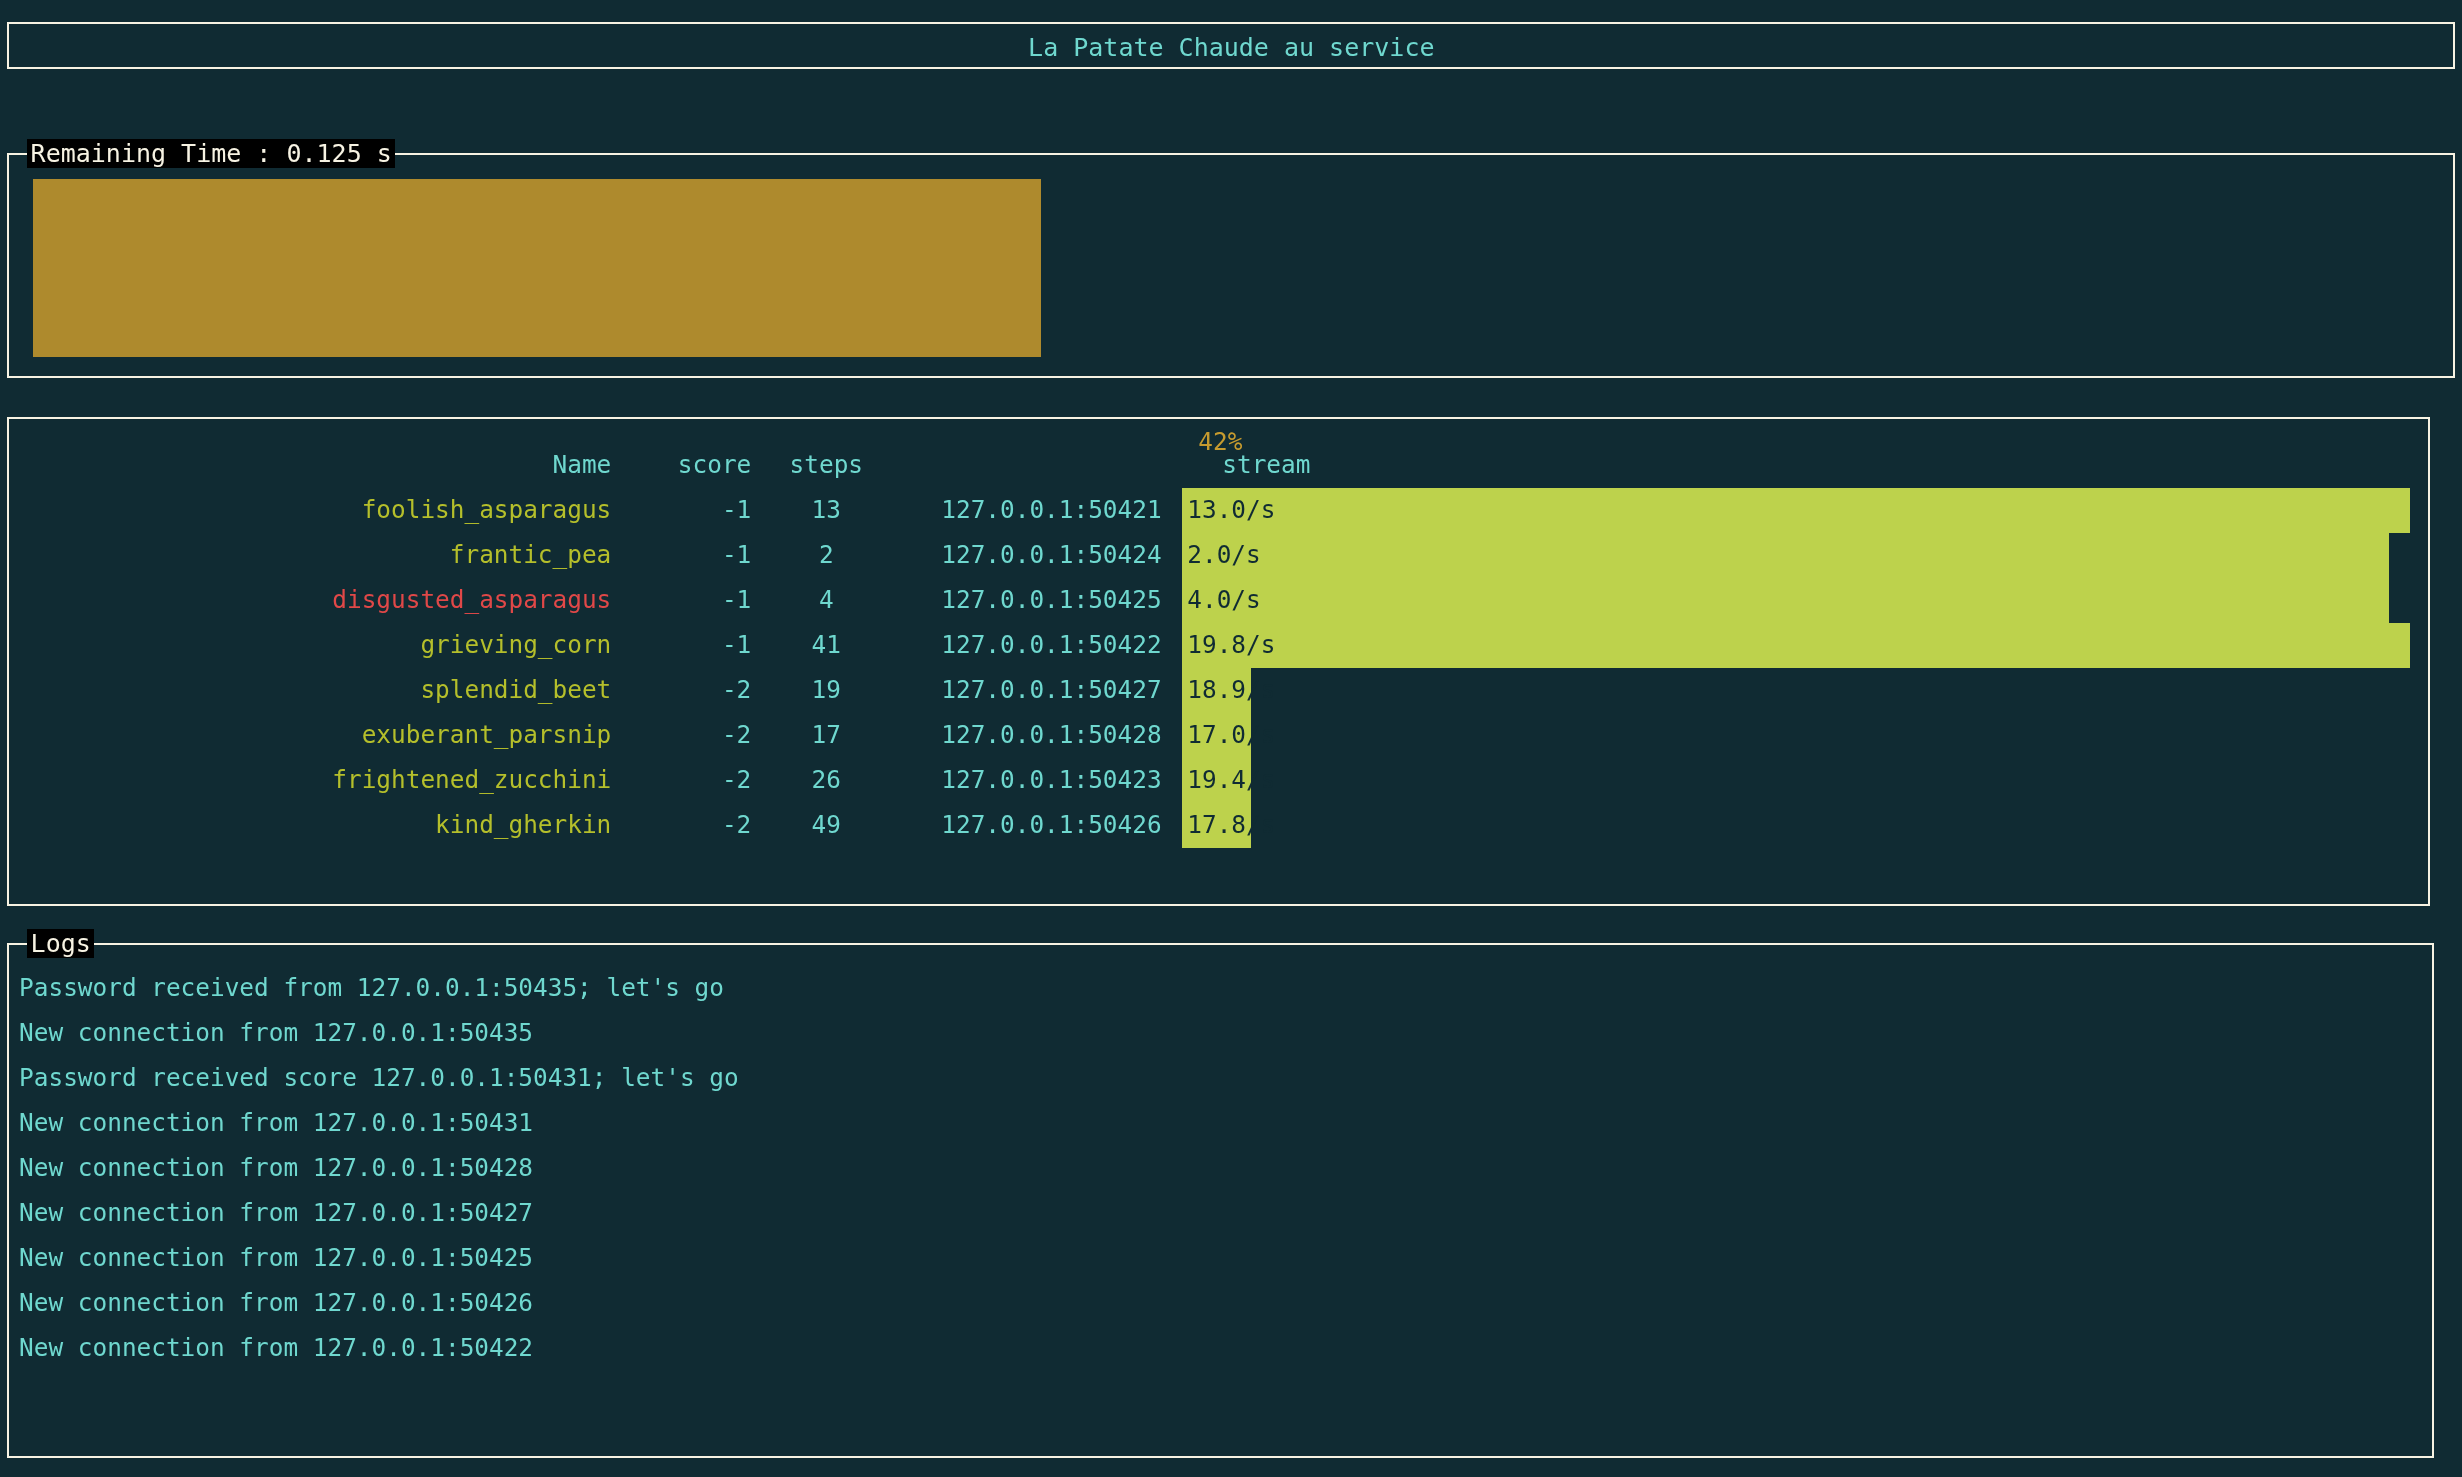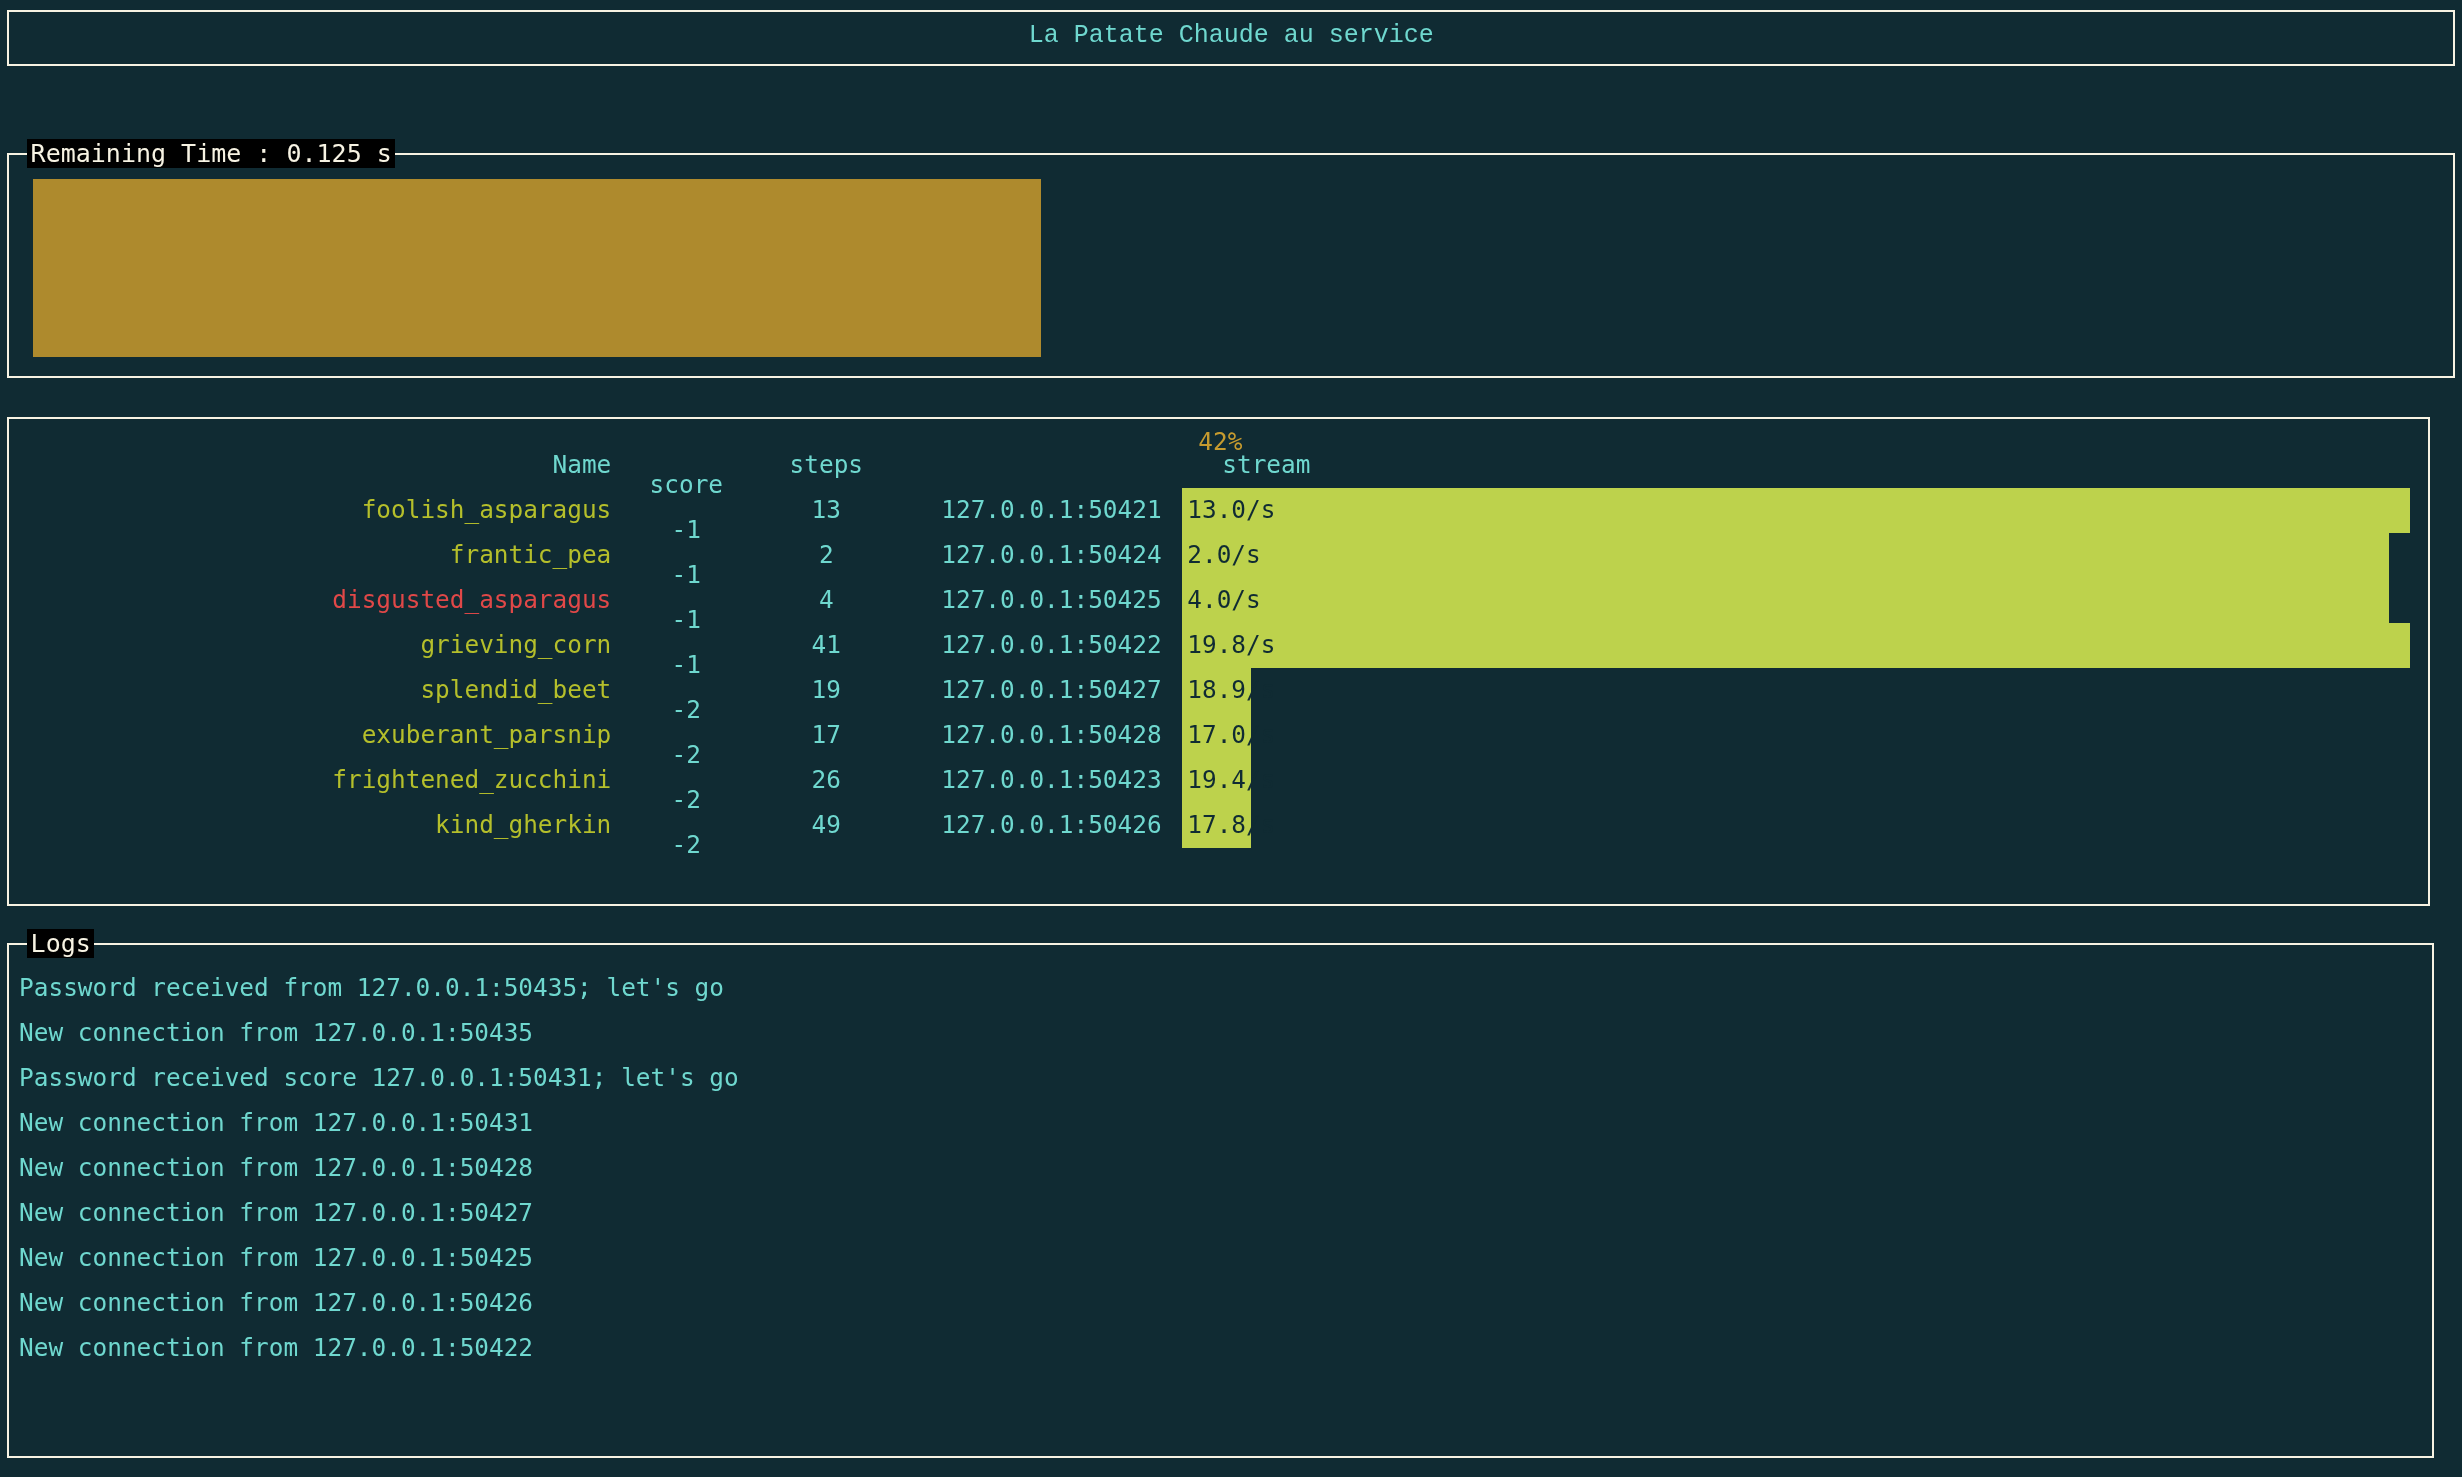--- a/index.html
+++ b/index.html
@@ -40,24 +40,23 @@
     color: #f7f3e3;
     font-size: 25px;
     line-height: 29px;
     white-space: pre;
     text-align: center;
   }
 
   
   #header-panel {
     left: 7.3px;
-    top: 10px;
+    top: 22px;
     width: 2448px;
-    height: 56px;
-    font-family: Liberation Mono, monospace;
+    height: 47px;
   }
   #header-title {
     position: absolute;
     left: 0;
     right: 0;
     top: 11.4px;
     text-align: center;
     color: #6fd8cf;
     font-size: 25px;
     white-space: pre;
@@ -112,21 +111,21 @@
     white-space: pre;
     font-size: 24.4px;
   }
   .cell {
     position: absolute;
     top: 9.8px;
     white-space: pre;
     padding-left: 40px;
   }
   .c-name  { left: 0px;    width: 562px; text-align: right; }
-  .c-score { left: 572px;  width: 130px; text-align: center; margin-top: 20px; }
+  .c-score { left: 572px;  width: 130px; text-align: right; }
   .c-steps { left: 712px;  width: 130px; text-align: center; }
   .c-addr  { left: 892px; width: 318px; text-align: left; }
   .c-stream{ left: 1173px; }
 
   .hdr .cell { color: #6fd8cf; }
 
   
   .streambar {
     position: absolute;
     left: 1173px;

